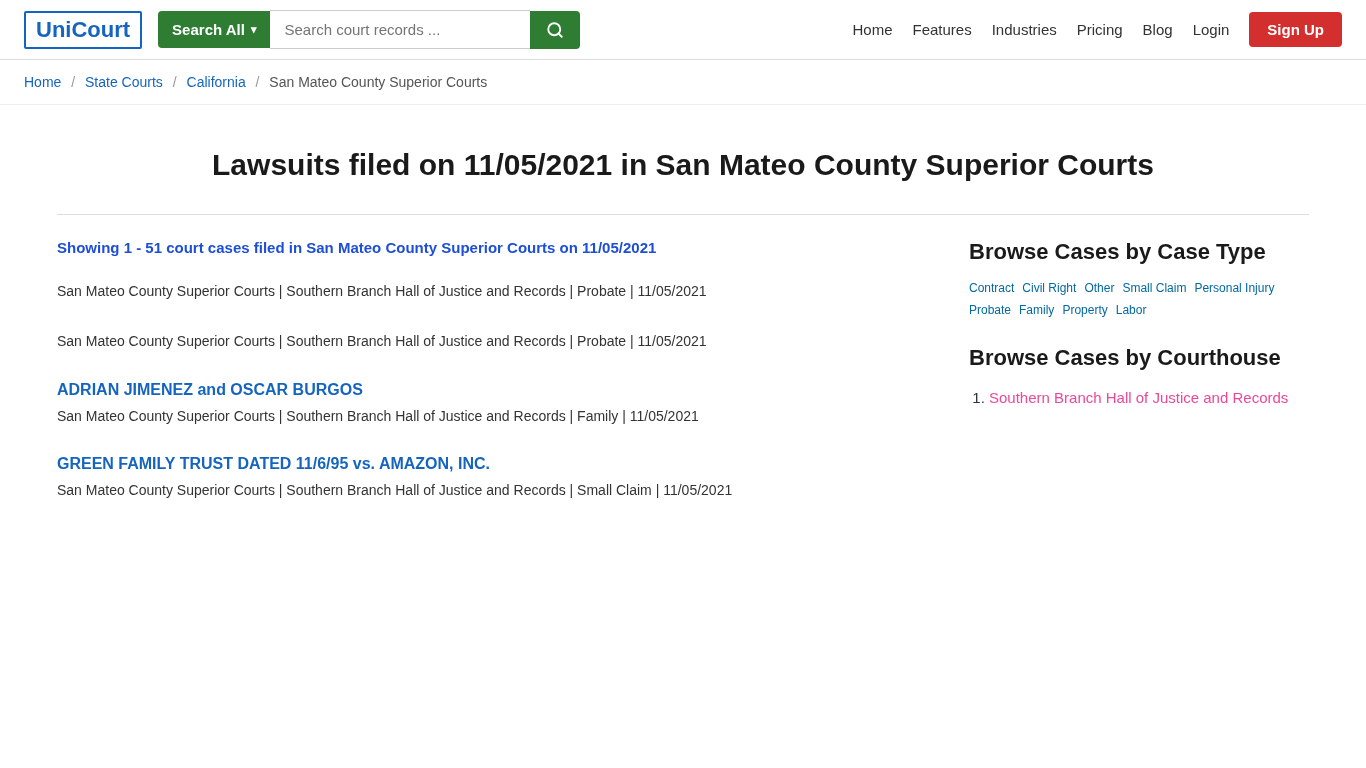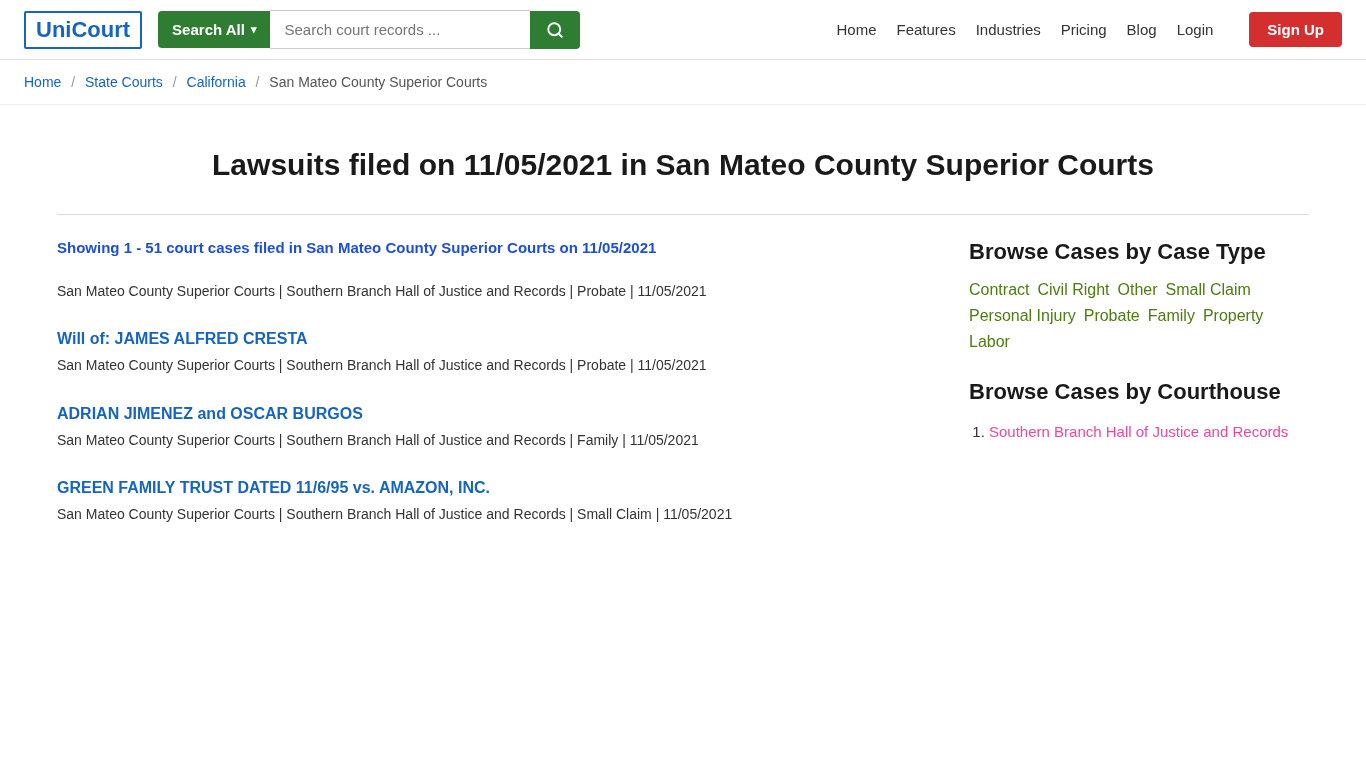--- a/index.html
+++ b/index.html
@@ -79,21 +79,20 @@
     .login-link { color: #333; text-decoration: none; font-size: 15px; }
     .signup-btn {
       background: #d32f2f;
       color: #fff;
       border: none;
       padding: 9px 18px;
       border-radius: 4px;
       font-size: 15px;
       font-weight: 600;
       cursor: pointer;
-      margin-left: 16px;
     }
 
     
     .breadcrumb {
       padding: 14px 24px;
       font-size: 14px;
       border-bottom: 1px solid #eee;
       color: #555;
     }
     .breadcrumb a { color: #1565c0; text-decoration: none; }
@@ -158,22 +157,22 @@
       color: #1a1a1a;
       margin-bottom: 16px;
     }
     .case-type-tags {
       display: flex;
       flex-wrap: wrap;
       gap: 8px;
       margin-bottom: 28px;
     }
     .case-type-tag {
-      color: #4d7c0f;
-      font-size: 16px;
+      color: #0369a1;
+      font-size: 12px;
       cursor: pointer;
       text-decoration: none;
       text-align: center;
     }
 
     .courthouse-list {
       list-style: decimal;
       padding-left: 20px;
     }
     .courthouse-list li {
@@ -239,21 +238,20 @@
   <div class="content-layout">
 
     <div class="left-col">
       <p class="showing-text">Showing 1 - 51 court cases filed in San Mateo County Superior Courts on 11/05/2021</p>
 
       <div class="case-item">
         <p class="case-meta">San Mateo County Superior Courts | Southern Branch Hall of Justice and Records | Probate | 11/05/2021</p>
       </div>
 
       <div class="case-item">
-        <a class="case-title" href="#">Will of: JAMES ALFRED CRESTA</a>
         <p class="case-meta">San Mateo County Superior Courts | Southern Branch Hall of Justice and Records | Probate | 11/05/2021</p>
       </div>
 
       <div class="case-item">
         <a class="case-title" href="#">ADRIAN JIMENEZ and OSCAR BURGOS</a>
         <p class="case-meta">San Mateo County Superior Courts | Southern Branch Hall of Justice and Records | Family | 11/05/2021</p>
       </div>
 
       <div class="case-item">
         <a class="case-title" href="#">GREEN FAMILY TRUST DATED 11/6/95 vs. AMAZON, INC.</a>

